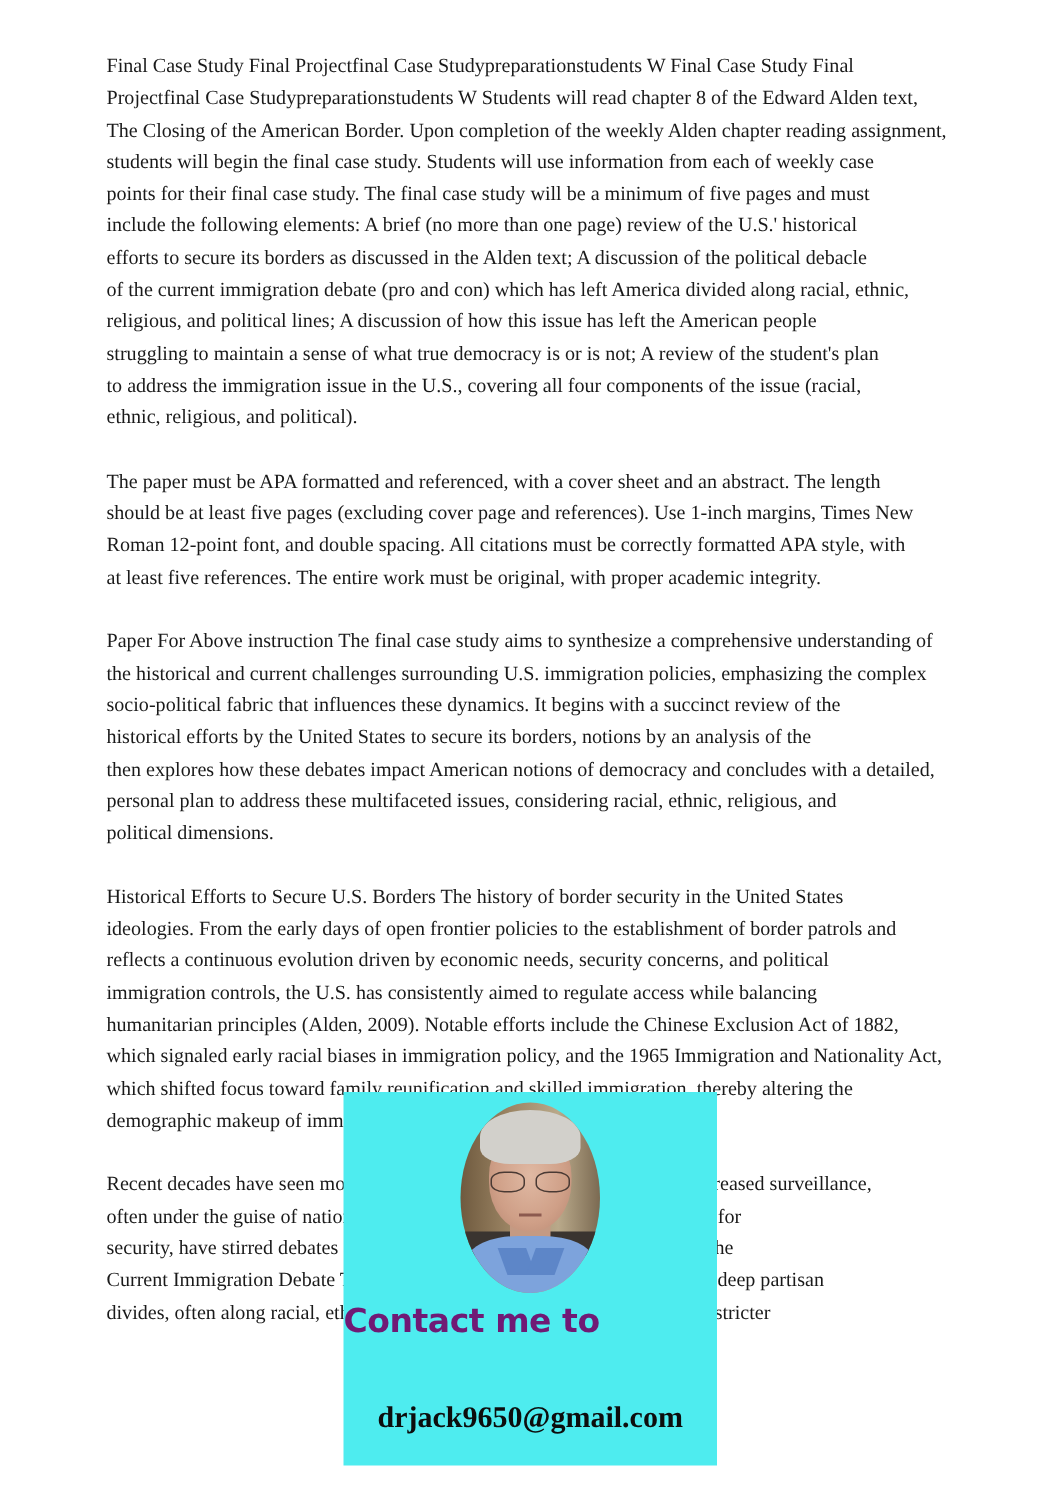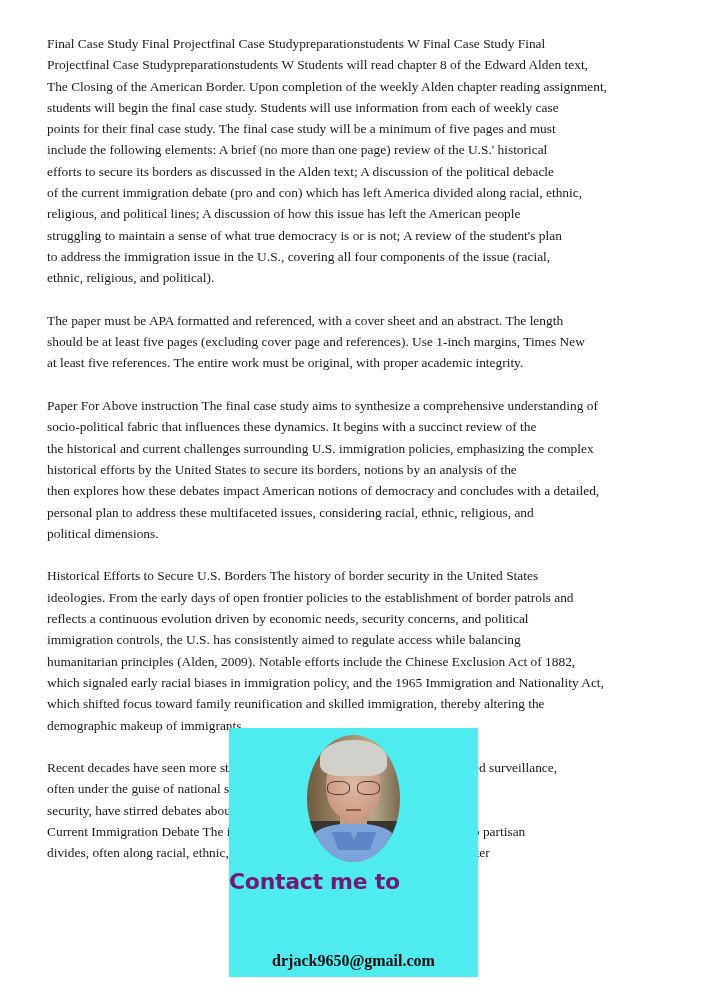--- a/index.html
+++ b/index.html
@@ -3,21 +3,21 @@
 <meta charset="utf-8">
 <style>
   html, body { margin: 0; padding: 0; background: #ffffff; }
   body { width: 708px; height: 1000px; position: relative; overflow: hidden; }
   .page {
     position: absolute; left: 47px; top: 33px; width: 620px;
     font-family: "Liberation Serif", "DejaVu Serif", serif;
     font-size: 13.4px; line-height: 21.3px; color: #1a1a1a;
   }
   .para { margin: 0 0 21.3px 0; }
-  .line { display: block; white-space: nowrap; }
+  .line { display: block; white-space: nowrap; margin-left: 24px; }
   .ad-card {
     position: absolute; left: 229px; top: 728px; width: 249px; height: 249px;
     background: #4eecef;
   }
   .portrait {
     position: absolute; left: 78px; top: 7px; width: 93px; height: 127px;
     border-radius: 50%; overflow: hidden;
     background: linear-gradient(90deg, #6f5a3f 0%, #9b8463 35%, #b9a98a 70%, #7b6a52 100%);
   }
   .portrait .bg-dark { position: absolute; left: 0; right: 0; top: 68%; height: 12%; background: #3a3430; }
@@ -50,21 +50,21 @@
   .portrait .mouth { position: absolute; left: 42%; top: 58%; width: 16%; height: 2px; background: #8c5a4f; }
   .ad-headline {
     position: absolute; left: 0; width: 100%; top: 138px; text-align: left;
     font-family: "DejaVu Sans", "Liberation Sans", sans-serif; font-weight: bold;
     font-size: 22px; line-height: 31px; color: #701a75; letter-spacing: -0.3px;
   }
   .ad-headline .hl { display: block; }
   .ad-email {
     position: absolute; left: 0; width: 100%; top: 204px; text-align: center;
     font-family: "Liberation Serif", "DejaVu Serif", serif; font-weight: bold;
-    font-size: 16px; line-height: 26px; color: #0d0d0d; margin-top: 16px;
+    font-size: 20px; line-height: 26px; color: #0d0d0d;
   }
 </style>
 </head>
 <body>
 
 <div class="page">
   <p class="para">
     <span class="line">Final Case Study Final Projectfinal Case Studypreparationstudents W Final Case Study Final</span>
     <span class="line">Projectfinal Case Studypreparationstudents W Students will read chapter 8 of the Edward Alden text,</span>
     <span class="line">The Closing of the American Border. Upon completion of the weekly Alden chapter reading assignment,</span>
@@ -74,26 +74,27 @@
     <span class="line">efforts to secure its borders as discussed in the Alden text; A discussion of the political debacle</span>
     <span class="line">of the current immigration debate (pro and con) which has left America divided along racial, ethnic,</span>
     <span class="line">religious, and political lines; A discussion of how this issue has left the American people</span>
     <span class="line">struggling to maintain a sense of what true democracy is or is not; A review of the student's plan</span>
     <span class="line">to address the immigration issue in the U.S., covering all four components of the issue (racial,</span>
     <span class="line">ethnic, religious, and political).</span>
   </p>
   <p class="para">
     <span class="line">The paper must be APA formatted and referenced, with a cover sheet and an abstract. The length</span>
     <span class="line">should be at least five pages (excluding cover page and references). Use 1-inch margins, Times New</span>
+    <span class="line">Roman 12-point font, and double spacing. All citations must be correctly formatted APA style, with</span>
     <span class="line">at least five references. The entire work must be original, with proper academic integrity.</span>
   </p>
   <p class="para">
     <span class="line">Paper For Above instruction The final case study aims to synthesize a comprehensive understanding of</span>
+    <span class="line">the historical and current challenges surrounding U.S. immigration policies, emphasizing the complex</span>
     <span class="line">socio-political fabric that influences these dynamics. It begins with a succinct review of the</span>
-    <span class="line">the historical and current challenges surrounding U.S. immigration policies, emphasizing the complex</span>
     <span class="line">historical efforts by the United States to secure its borders, notions by an analysis of the</span>
     <span class="line">then explores how these debates impact American notions of democracy and concludes with a detailed,</span>
     <span class="line">personal plan to address these multifaceted issues, considering racial, ethnic, religious, and</span>
     <span class="line">political dimensions.</span>
   </p>
   <p class="para">
     <span class="line">Historical Efforts to Secure U.S. Borders The history of border security in the United States</span>
     <span class="line">ideologies. From the early days of open frontier policies to the establishment of border patrols and</span>
     <span class="line">reflects a continuous evolution driven by economic needs, security concerns, and political</span>
     <span class="line">immigration controls, the U.S. has consistently aimed to regulate access while balancing</span>

